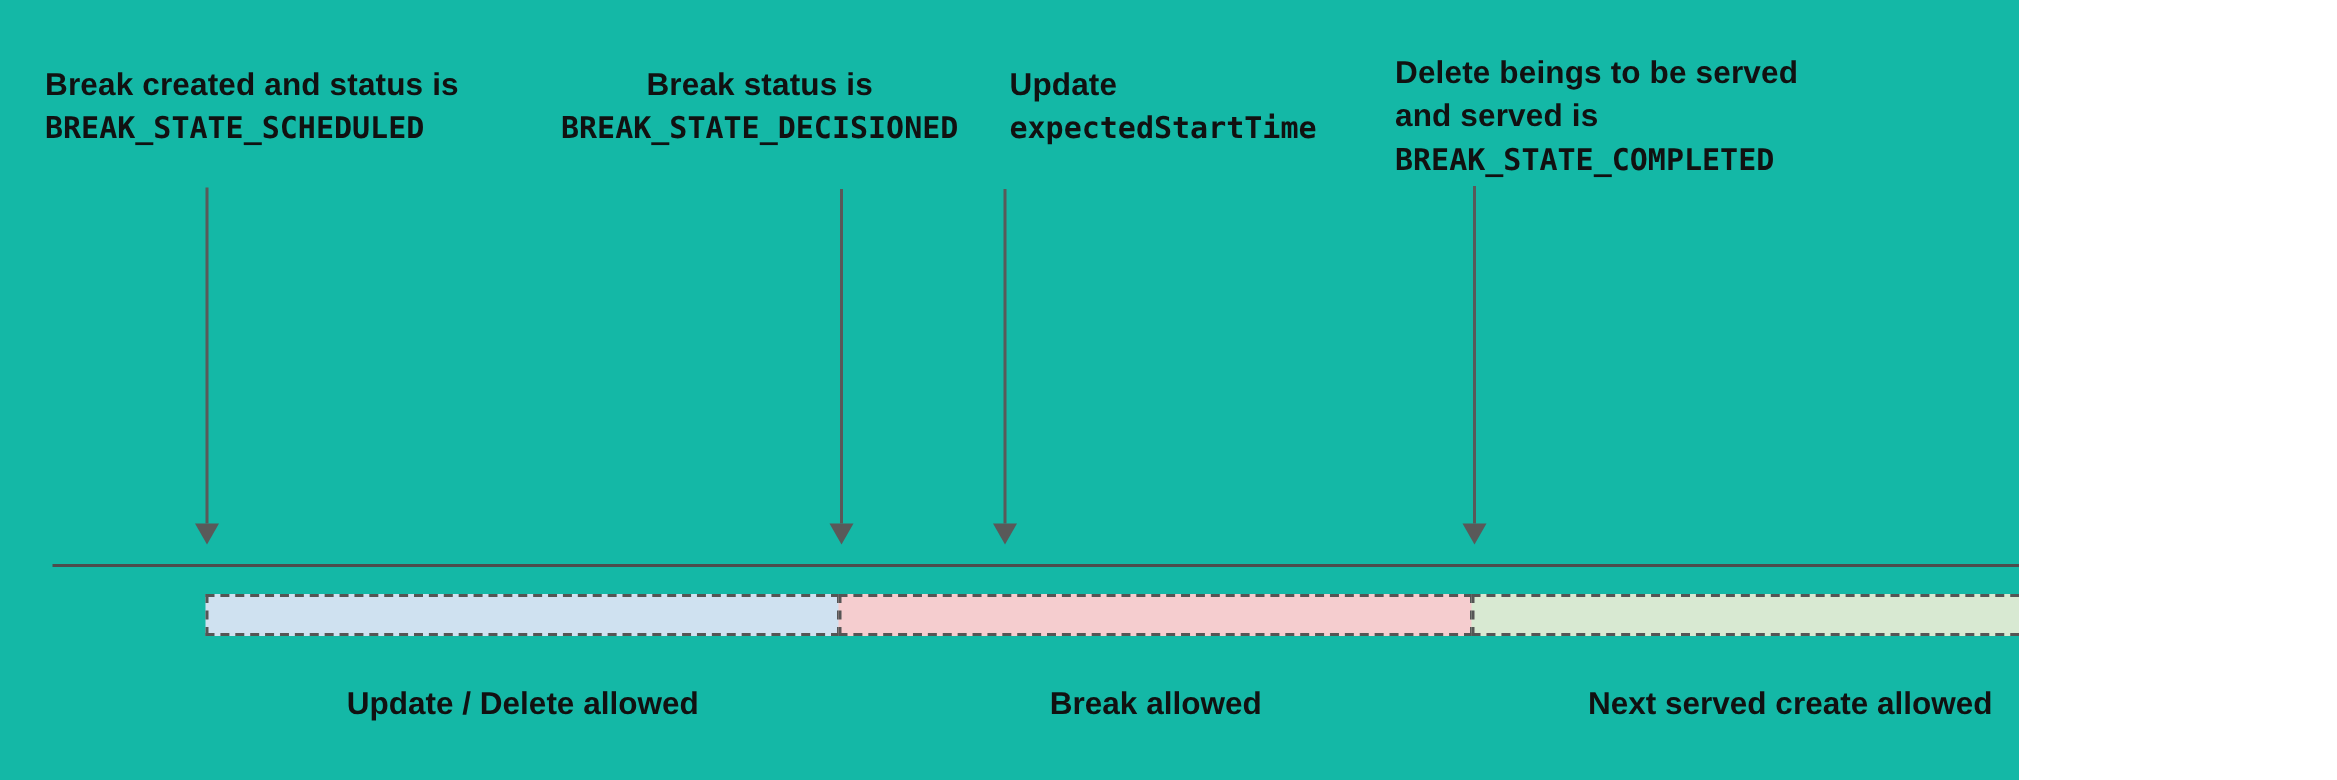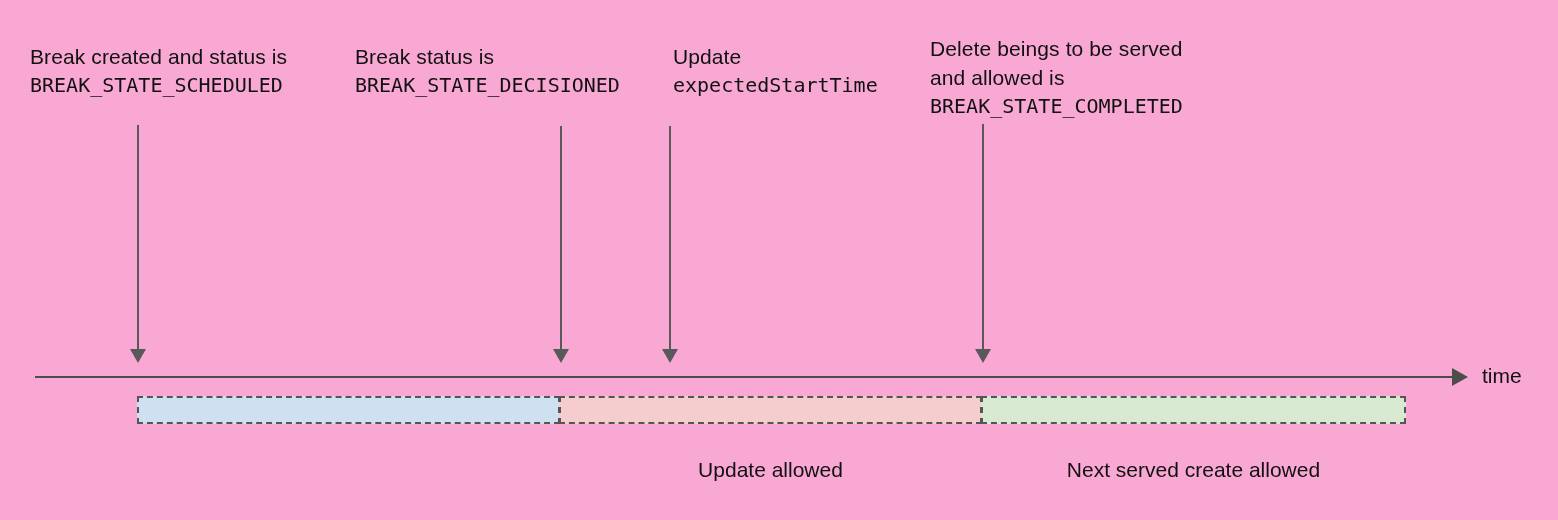--- a/index.html
+++ b/index.html
@@ -2,26 +2,27 @@
 <html><head>
 <meta charset="utf-8">
 <style>
   html, body {
     margin: 0;
     padding: 0;
     background: #ffffff;
   }
   #canvas {
     position: relative;
-    width: 1558px;
+    width: 1346px;
     height: 520px;
-    background: #f9a8d4;
+    background: #14b8a6;
     overflow: hidden;
     font-family: "Liberation Sans", sans-serif;
     color: #0d0d0d;
+    font-weight: bold;
   }
 
   
   .annotation {
     position: absolute;
     white-space: nowrap;
     line-height: 29px;
   }
   .ann-line {
     display: block;
@@ -109,33 +110,33 @@
 </head>
 <body>
 
 <div id="canvas">
 
   <div class="annotation" id="ann-1" style="left:30px; top:42px;">
     <span class="ann-line">Break created and status is</span>
     <span class="ann-line mono">BREAK_STATE_SCHEDULED</span>
   </div>
 
-  <div class="annotation" id="ann-2" style="left:355px; top:42px;">
+  <div class="annotation" id="ann-2" style="left:374px; top:42px;text-align:center;">
     <span class="ann-line">Break status is</span>
     <span class="ann-line mono">BREAK_STATE_DECISIONED</span>
   </div>
 
   <div class="annotation" id="ann-3" style="left:673px; top:42px;">
     <span class="ann-line">Update</span>
     <span class="ann-line mono">expectedStartTime</span>
   </div>
 
   <div class="annotation" id="ann-4" style="left:930px; top:34px;">
     <span class="ann-line">Delete beings to be served</span>
-    <span class="ann-line">and allowed is</span>
+    <span class="ann-line">and served is</span>
     <span class="ann-line mono">BREAK_STATE_COMPLETED</span>
   </div>
 
   <div class="drop-arrow" style="left:127px; top:125px; height:238px;">
     <div class="shaft" style="height:224px;"></div>
     <div class="head" style="top:224px;"></div>
   </div>
 
   <div class="drop-arrow" style="left:550px; top:126px; height:237px;">
     <div class="shaft" style="height:223px;"></div>
@@ -153,16 +154,17 @@
   </div>
 
   <div id="time-axis"></div>
   <div id="time-axis-head"></div>
   <div id="time-axis-label">time</div>
 
   <div class="phase-bar" id="bar-1" style="left:137px; width:423px; background:#cfe1f0;"></div>
   <div class="phase-bar" id="bar-2" style="left:559px; width:423px; background:#f5cdcf;"></div>
   <div class="phase-bar" id="bar-3" style="left:981px; width:425px; background:#d8e9d2;"></div>
 
-  <div class="phase-caption" style="left:559px; width:423px;">Update allowed</div>
+  <div class="phase-caption" style="left:137px; width:423px;">Update / Delete allowed</div>
+  <div class="phase-caption" style="left:559px; width:423px;">Break allowed</div>
   <div class="phase-caption" style="left:981px; width:425px;">Next served create allowed</div>
 
 </div>
 
 </body></html>

